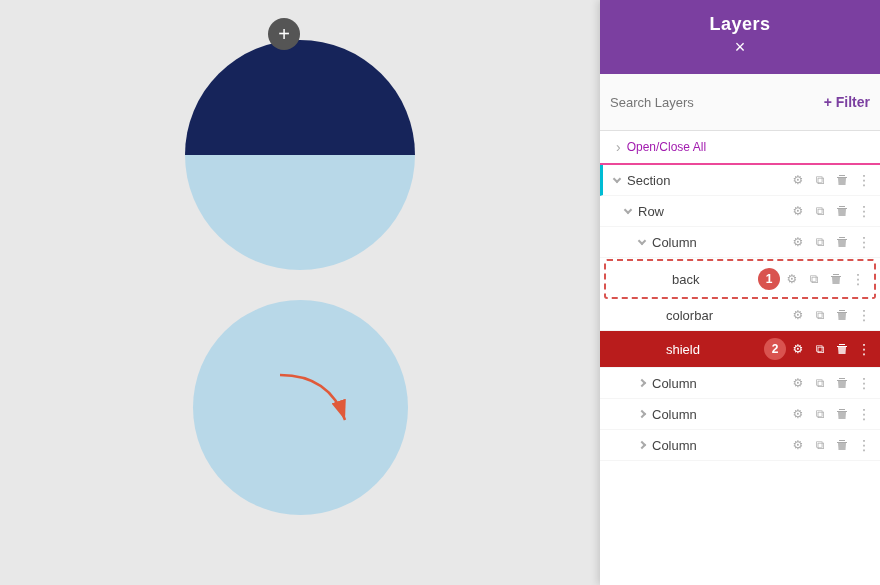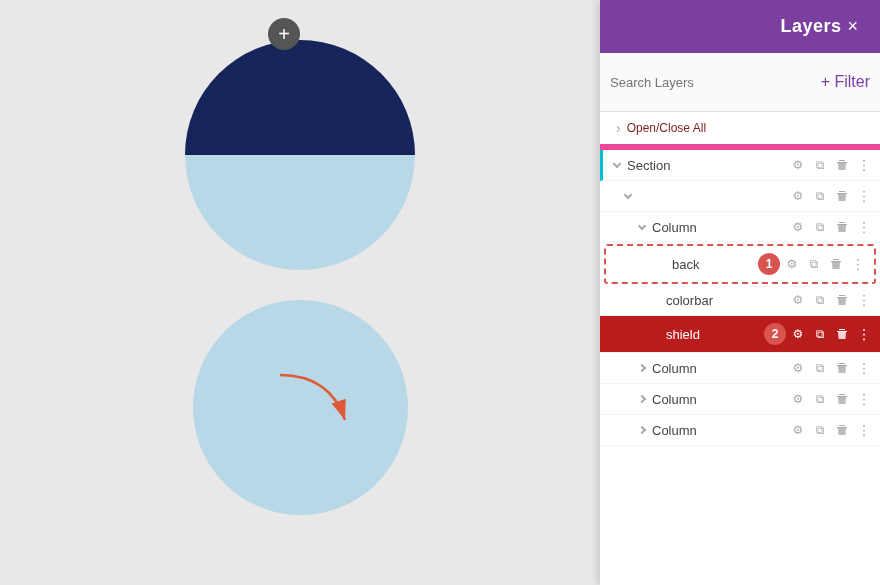--- a/index.html
+++ b/index.html
@@ -94,22 +94,23 @@
       flex-direction: column;
       box-shadow: -2px 0 8px rgba(0,0,0,0.15);
     }
 
     .layers-header {
       background: #7b3fa0;
       color: white;
       padding: 14px 16px;
       display: flex;
       align-items: center;
-      justify-content: flex-end;
+      justify-content: flex-start;
       flex-shrink: 0;
+      flex-direction: column;
     }
     .layers-title {
       font-size: 18px;
       font-weight: 600;
       letter-spacing: 0.5px;
     }
     .layers-close {
       background: none;
       border: none;
       color: white;
@@ -132,35 +133,35 @@
       border: none;
       background: transparent;
       font-size: 13px;
       color: #888;
       outline: none;
     }
     .filter-button {
       background: none;
       border: none;
       color: #7b3fa0;
-      font-size: 16px;
-      font-weight: 400;
+      font-size: 14px;
+      font-weight: 700;
       cursor: pointer;
       display: flex;
       align-items: center;
       gap: 3px;
     }
 
     
     .open-close-all {
       padding: 8px 16px;
       font-size: 12px;
-      color: #7f1d1d;
-      cursor: pointer;
-      border-bottom: 6px solid #ec4899;
+      color: #a21caf;
+      cursor: pointer;
+      border-bottom: 2px solid #ec4899;
       display: flex;
       align-items: center;
       gap: 6px;
       flex-shrink: 0;
     }
     .open-close-all::before {
       content: '›';
       font-size: 14px;
       color: #aaa;
     }
@@ -336,20 +337,21 @@
             </svg>
           </span>
           <span class="layer-action-icon menu">⋮</span>
         </div>
       </div>
       <div class="layer-item">
         <span style="min-width: 14px; display: inline-block;"></span>
         <span class="layer-chevron">
           <span class="chevron-down"></span>
         </span>
+        <span class="layer-name">Row</span>
         <div class="layer-actions">
           <span class="layer-action-icon">⚙</span>
           <span class="layer-action-icon">⧉</span>
           <span class="layer-action-icon">
             <svg width="12" height="12" viewBox="0 0 12 12" fill="#aaa">
               <rect x="1" y="3" width="10" height="1"></rect>
               <rect x="3" y="1" width="6" height="1"></rect>
               <path d="M2 4 l0.5 7h7L10 4z" fill="#aaa" opacity="0.8"></path>
             </svg>
           </span>

